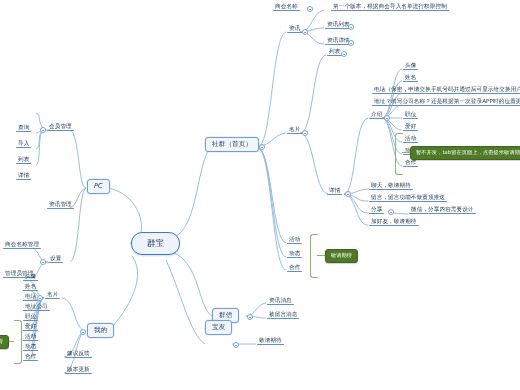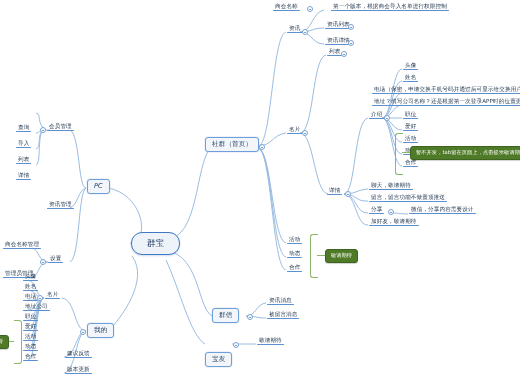--- a/index.html
+++ b/index.html
@@ -311,21 +311,21 @@
   <div class="hdl" style="left:247px;top:314px;"></div>
   <div class="node leaf" style="left:266px;top:297px;">
     <span class="txt">资讯消息</span>
     <span class="ul"></span>
   </div>
   <div class="node leaf" style="left:266px;top:311px;">
     <span class="txt">被留言消息</span>
     <span class="ul"></span>
   </div>
 
-  <div class="node box mid" style="left:205px;top:352px;">宝友</div>
+  <div class="node box mid" style="left:205px;top:320px;">宝友</div>
   <div class="hdl" style="left:233px;top:342px;"></div>
   <div class="node leaf" style="left:256px;top:337px;">
     <span class="txt">敬请期待</span>
     <span class="ul"></span>
   </div>
 
   <div class="node box mid" style="left:87px;top:323px;">我的</div>
   <div class="hdl" style="left:80px;top:329px;"></div>
 
   <div class="node leaf" style="left:44px;top:291px;">

